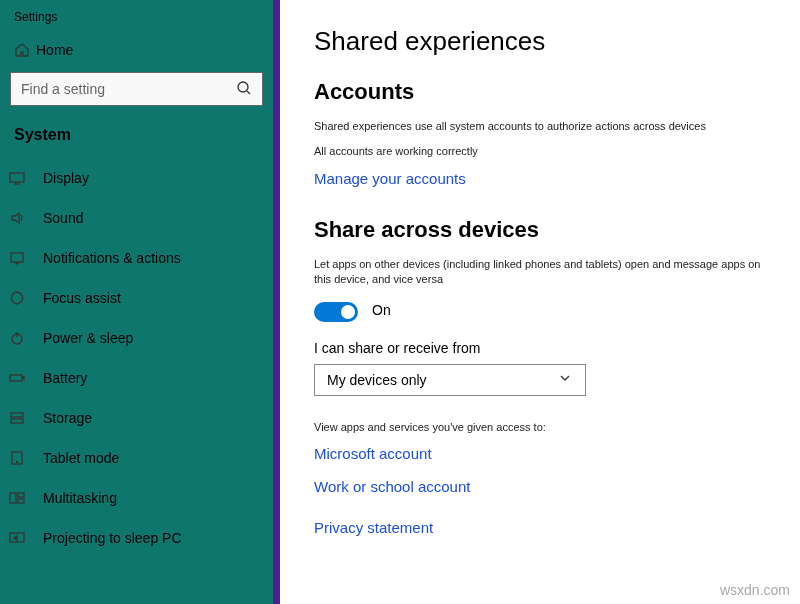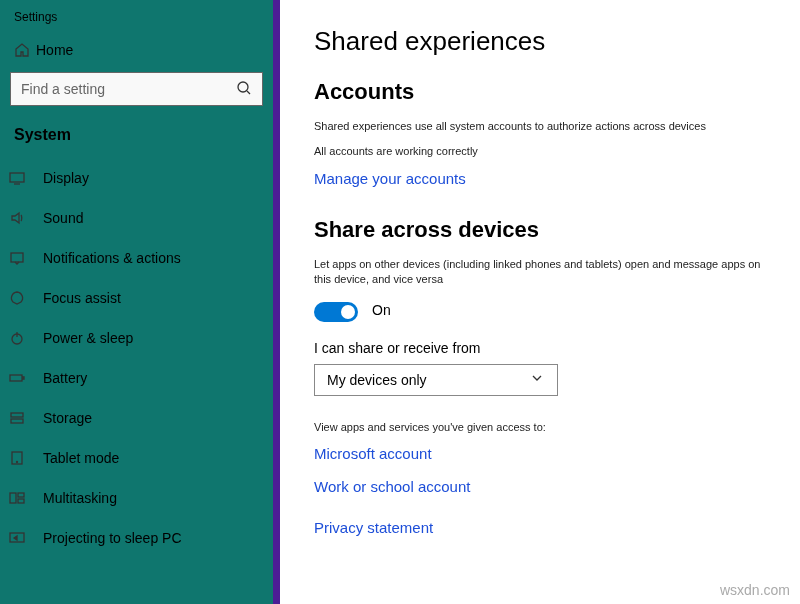--- a/index.html
+++ b/index.html
@@ -20,21 +20,21 @@
 .main{flex:1;padding:26px 34px 0;overflow-y:auto}
 .page-title{font-size:26px;font-weight:400;margin-bottom:22px}
 .section-h{font-size:22px;font-weight:700;margin-bottom:14px}
 .body-text{font-size:11px;line-height:1.4;margin-bottom:10px;color:#222}
 .link{color:#1d4ed8;font-size:15px;cursor:pointer;display:inline-block;margin-bottom:6px}
 .spacer{height:24px}
 .toggle-row{display:flex;gap:14px;margin:14px 0 18px}
 .toggle{width:44px;height:20px;background:#0078d4;border-radius:10px;position:relative;cursor:pointer}
 .toggle::after{content:"";position:absolute;right:3px;top:3px;width:14px;height:14px;background:#fff;border-radius:50%}
 .field-label{font-size:14px;margin-bottom:8px}
-.dropdown{width:244px;height:32px;border:1px solid #888;display:flex;align-items:center;justify-content:space-between;padding:0 12px;cursor:pointer;margin-bottom:24px}
+.dropdown{width:272px;height:32px;border:1px solid #888;display:flex;align-items:center;justify-content:space-between;padding:0 12px;cursor:pointer;margin-bottom:24px}
 .dropdown .chev{font-size:12px;color:#555}
 .watermark{position:absolute;bottom:6px;right:10px;font-size:14px;color:#aaa}
 svg{width:16px;height:16px;stroke:#333;stroke-width:1.3;fill:none}
 </style>
 </head>
 <body>
 
 <div class="sidebar">
   <div class="app-title">Settings</div>
   <div class="home-row">

